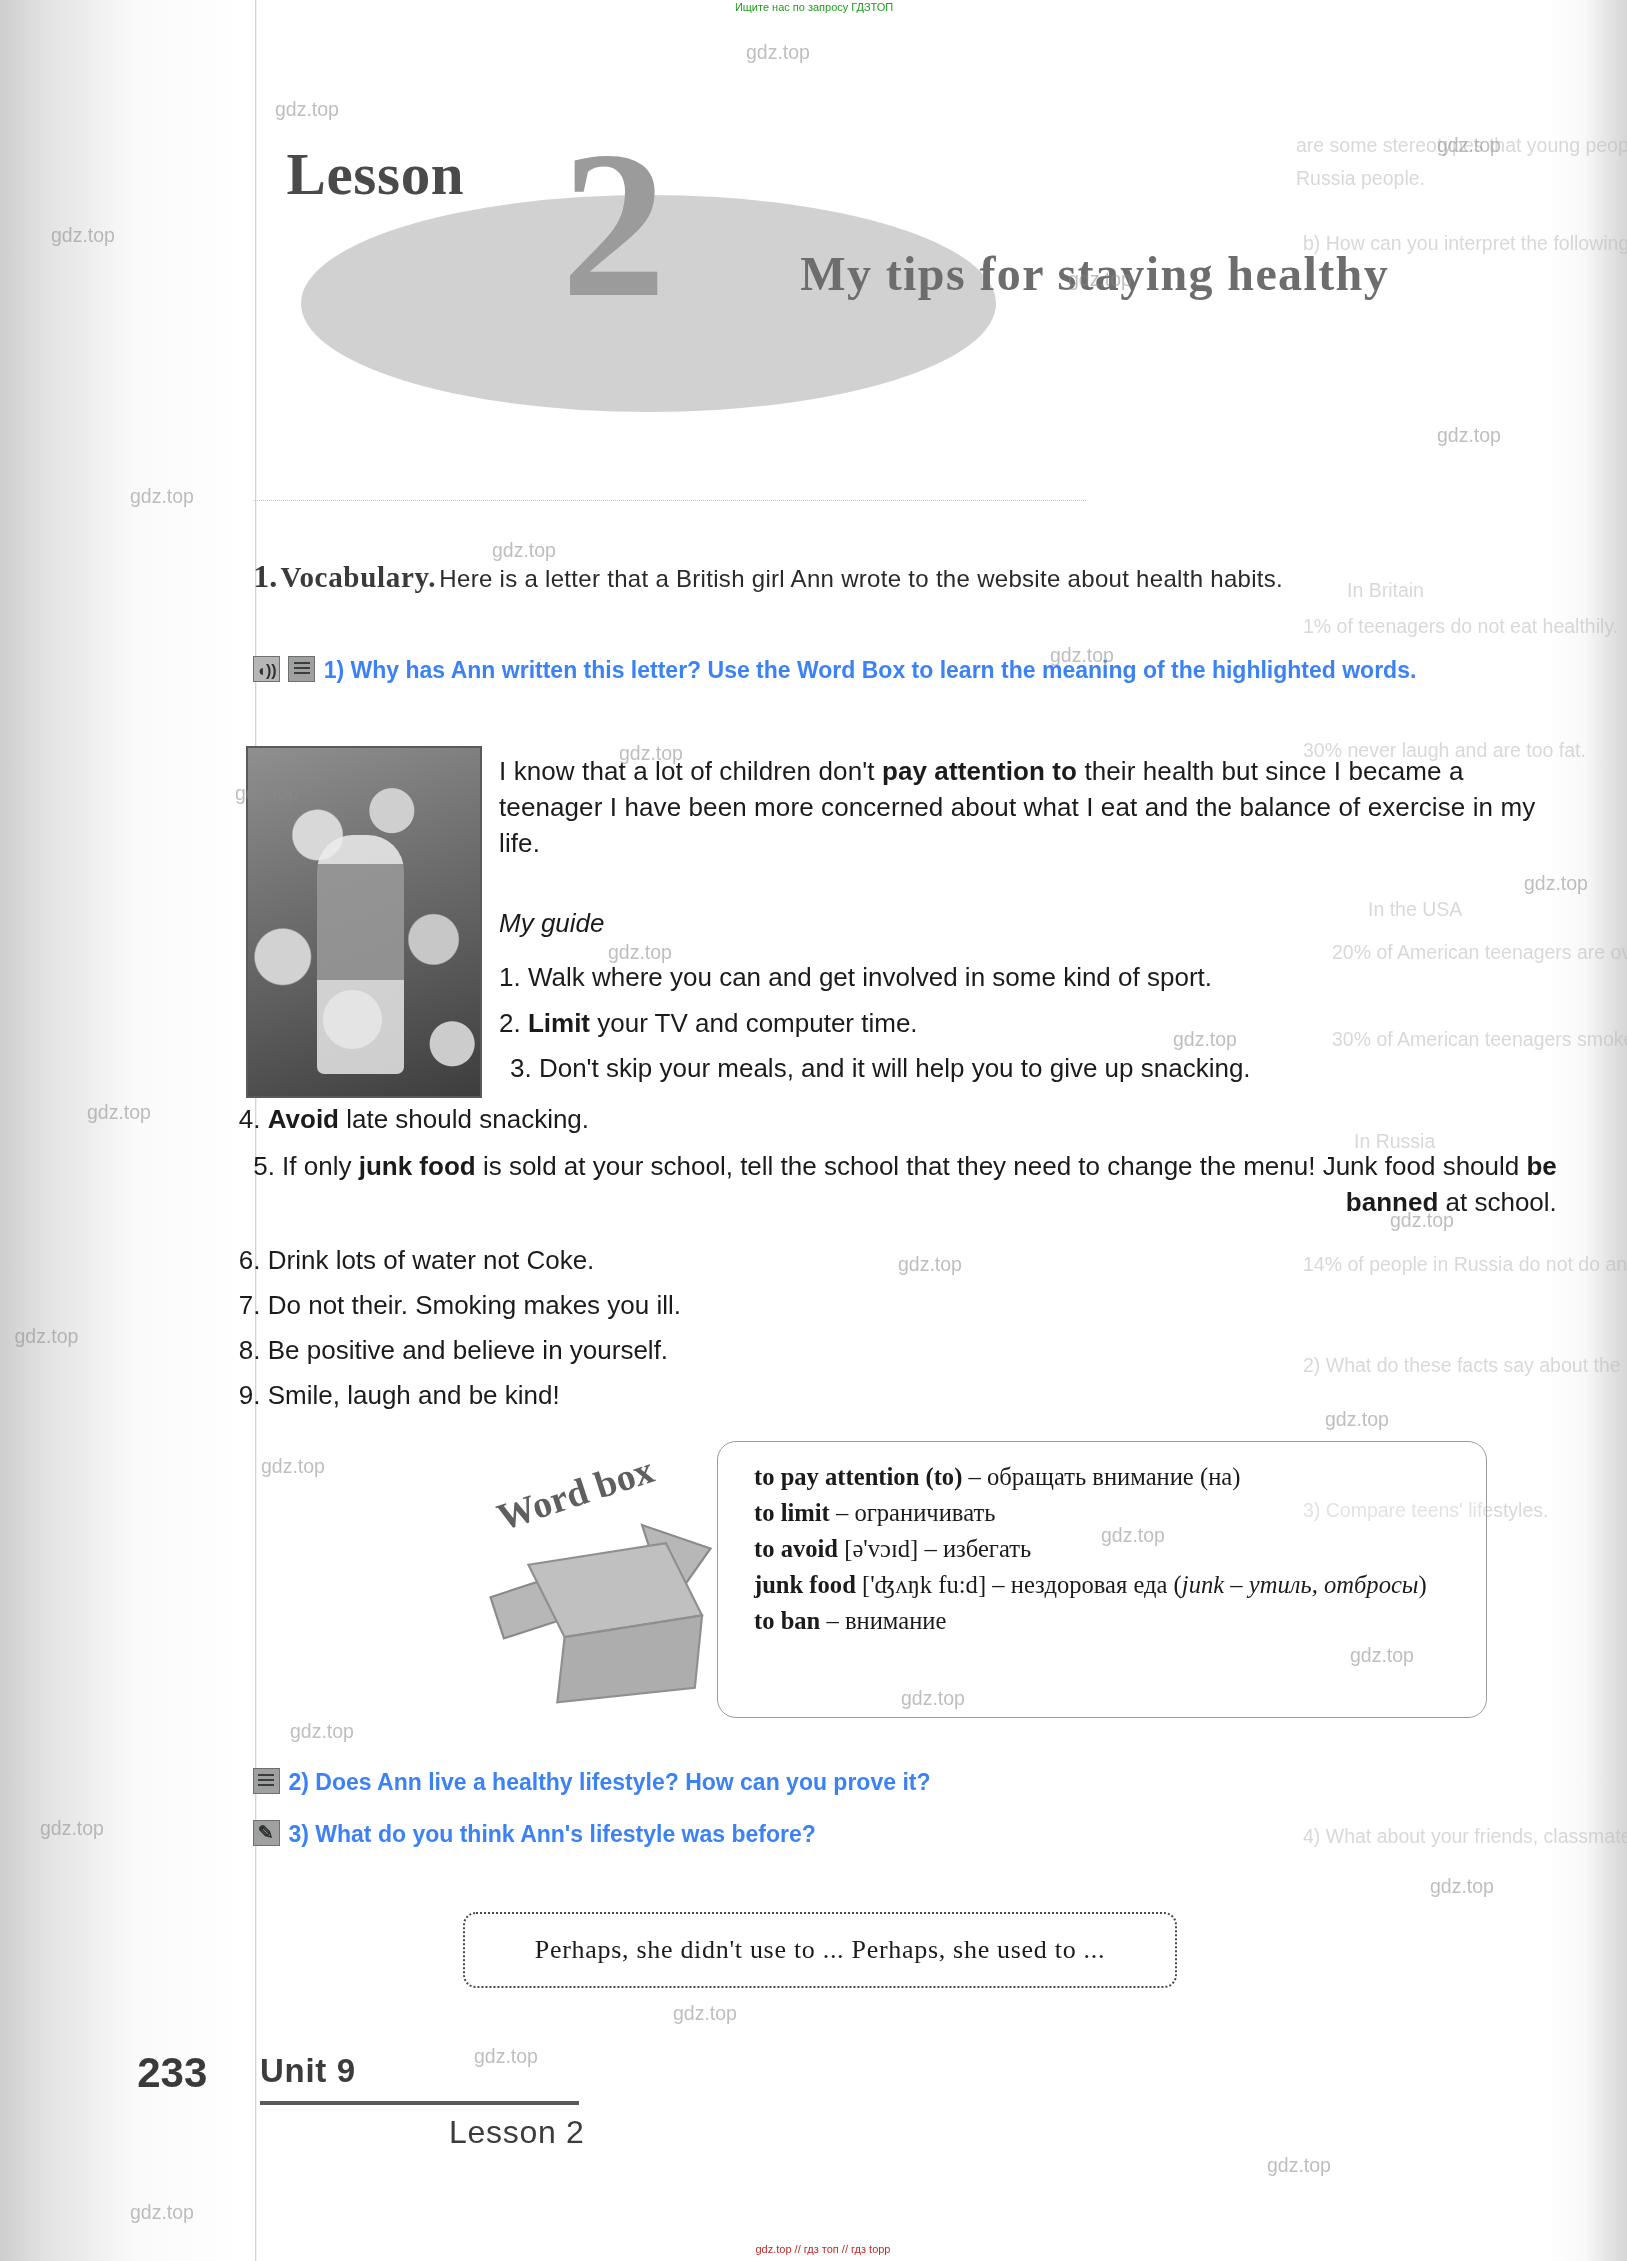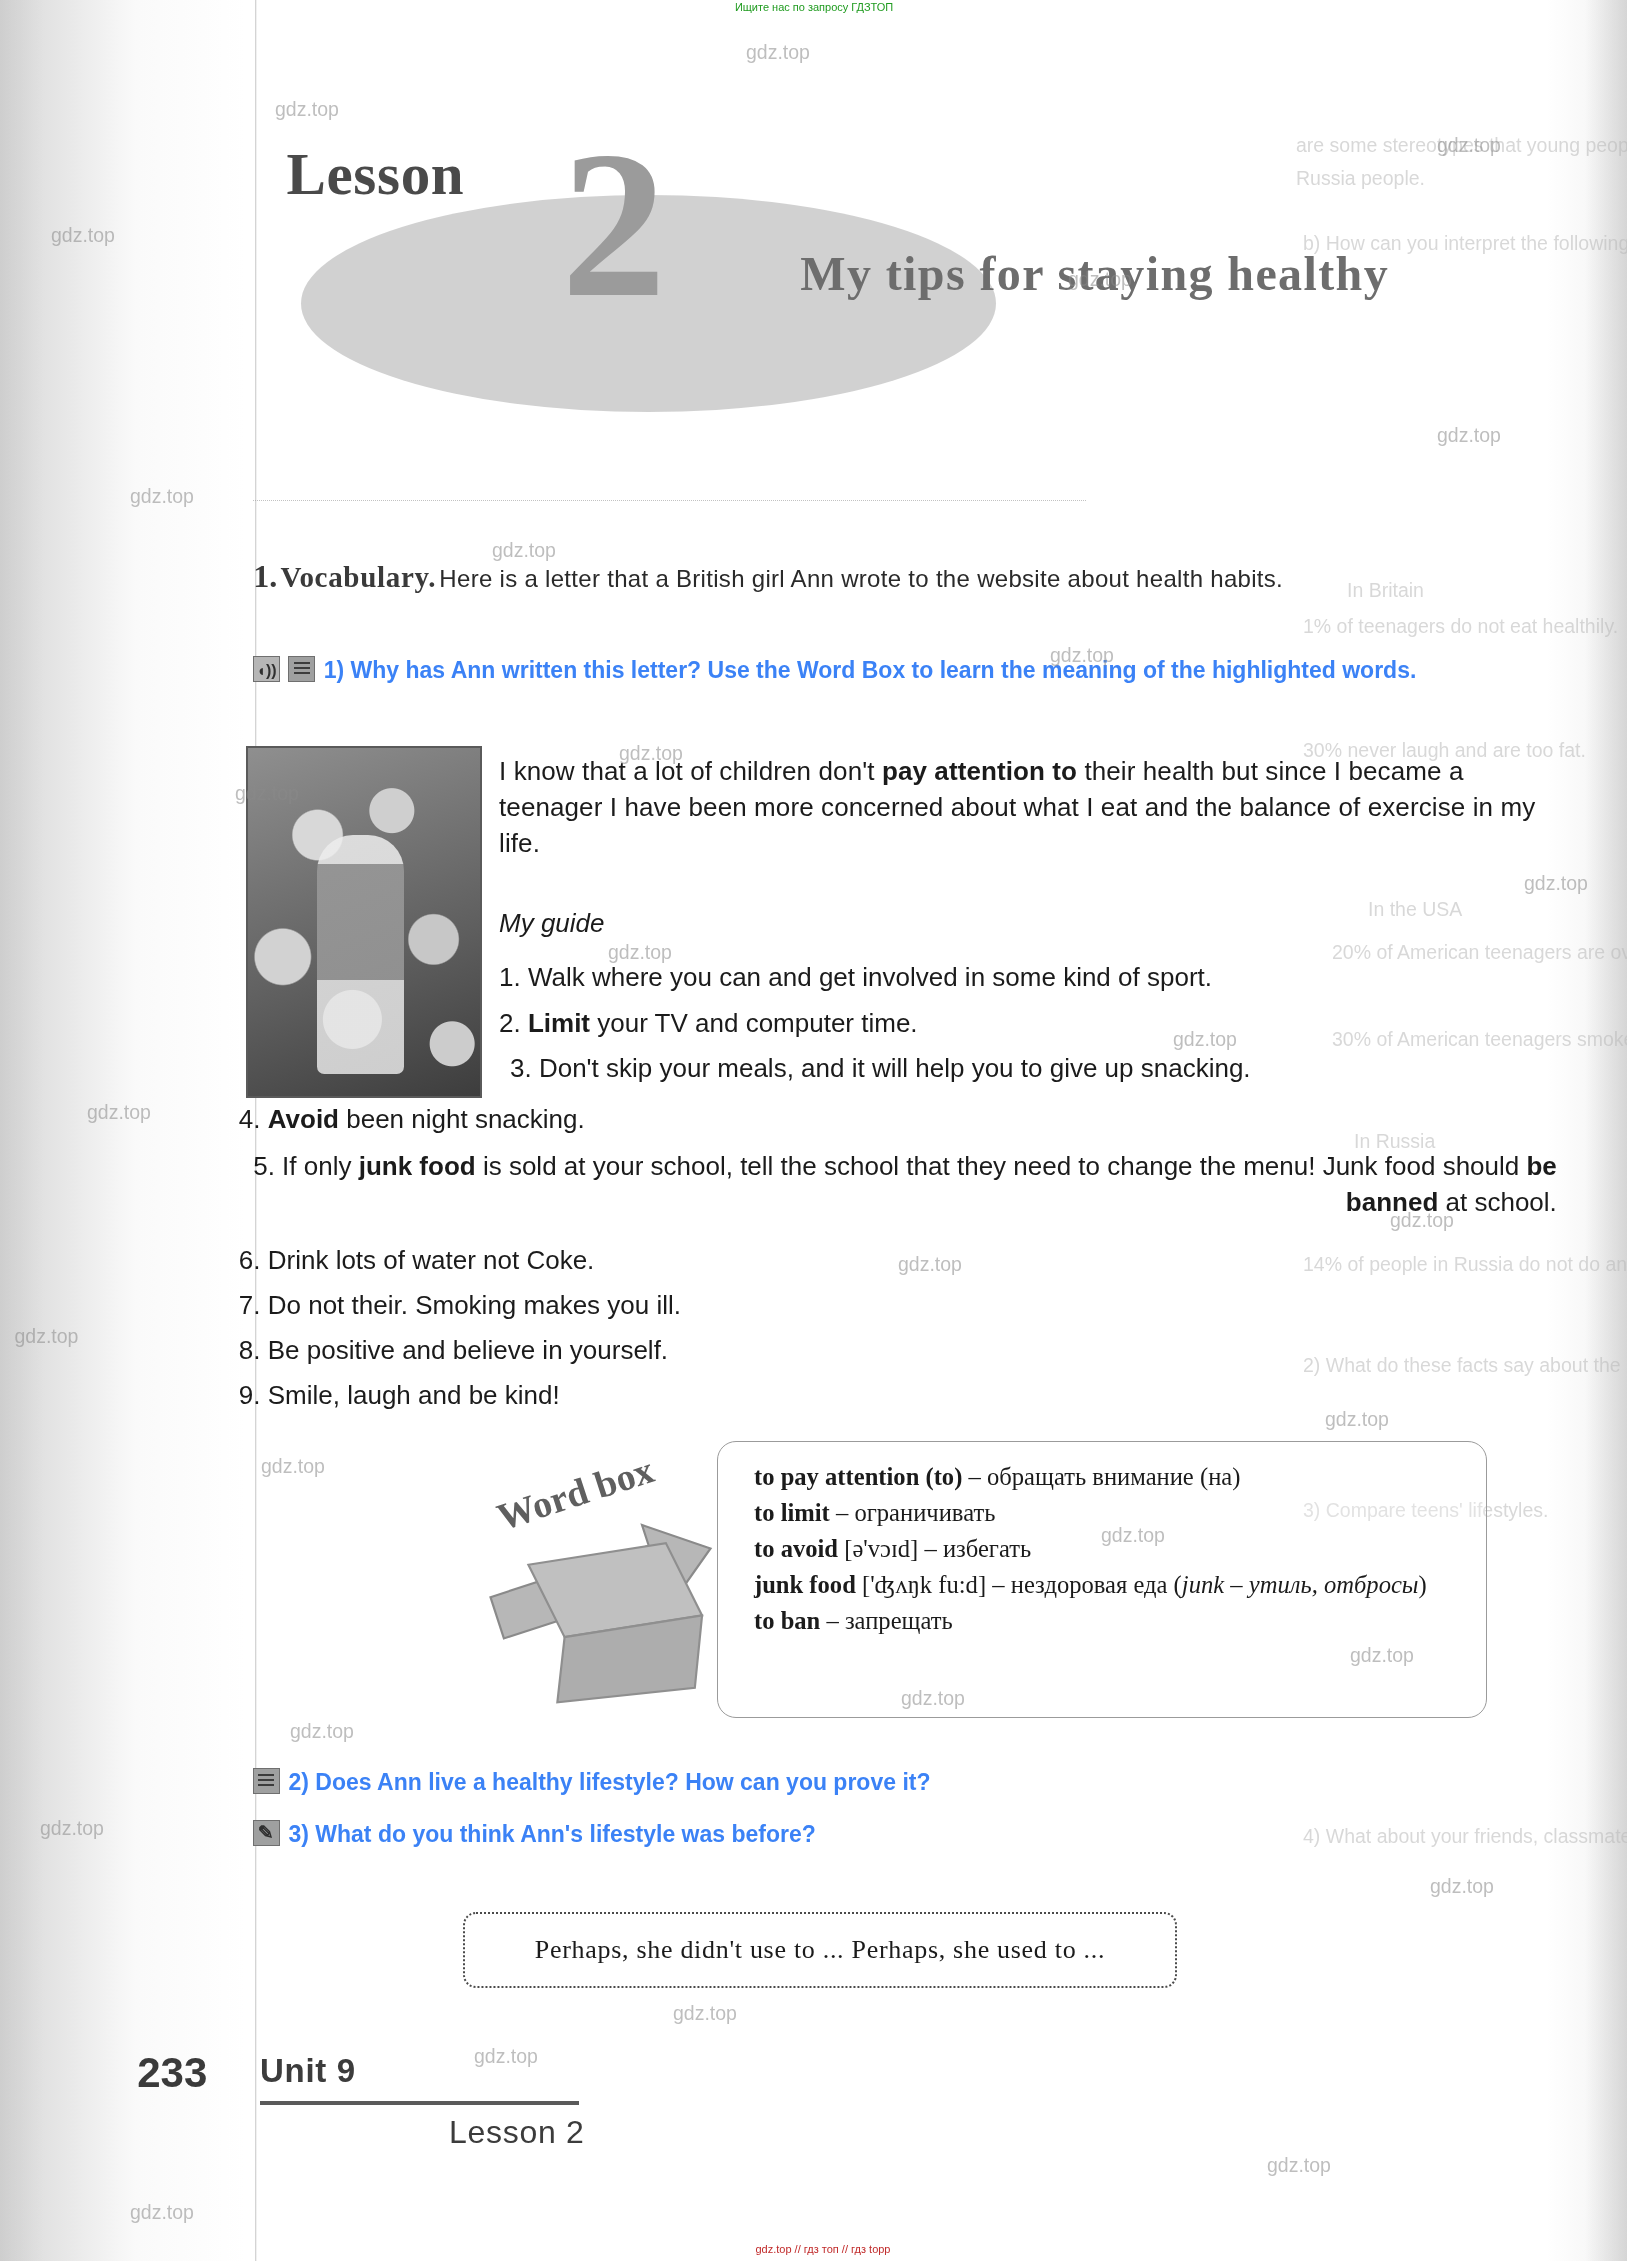--- a/index.html
+++ b/index.html
@@ -431,21 +431,21 @@
       <b>Limit</b><span> your TV and computer time.</span>
     </div>
 
     <div class="guide" style="left:264px;top:1050px;width:1057px;">
       <span>3.</span>
       <span>Don't skip your meals, and it will help you to give up snacking.</span>
     </div>
 
     <div class="guide" style="left:-7.2px;top:1101px;width:1318px;">
       <span>4.</span>
-      <b>Avoid</b><span> been night snacking.</span>
+      <b>Avoid</b><span> late should snacking.</span>
     </div>
 
     <div class="guide" style="left:-7.2px;top:1148px;width:1318px;text-align:right;">
       <span>5.</span>
       <span>If only </span><b>junk food</b><span> is sold at your school, tell the school that they need to change the menu! Junk food should </span><b>be banned</b><span> at school.</span>
     </div>
 
     <div class="guide" style="left:-7.2px;top:1242px;width:1318px;">
       <span>6.</span>
       <span>Drink lots of water not Coke.</span>
@@ -487,21 +487,21 @@
           </div>
           <div>
             <b>junk food</b>
             <span>['ʤʌŋk fu:d]</span>
             <span>–</span>
             <span>нездоровая еда (</span><i>junk – утиль, отбросы</i><span>)</span>
           </div>
           <div>
             <b>to ban</b>
             <span>–</span>
-            <span>запрещать</span>
+            <span>внимание</span>
           </div>
         </div>
       </div>
       <svg class="wordbox-arrow" viewBox="0 0 340 360">
         <polygon points="20,30 250,30 250,0 330,60 250,120 250,90 20,90" fill="#b7b7b7" stroke="#8a8a8a" stroke-width="3" transform="translate(-10,120) rotate(-18 160 60)"></polygon>
         <polygon points="60,150 250,120 300,220 110,250" fill="#c0c0c0" stroke="#8f8f8f" stroke-width="3"></polygon>
         <polygon points="110,250 300,220 290,320 100,340" fill="#adadad" stroke="#8f8f8f" stroke-width="3"></polygon>
       </svg>
       <div class="wordbox-label">Word box</div>
     </div>

